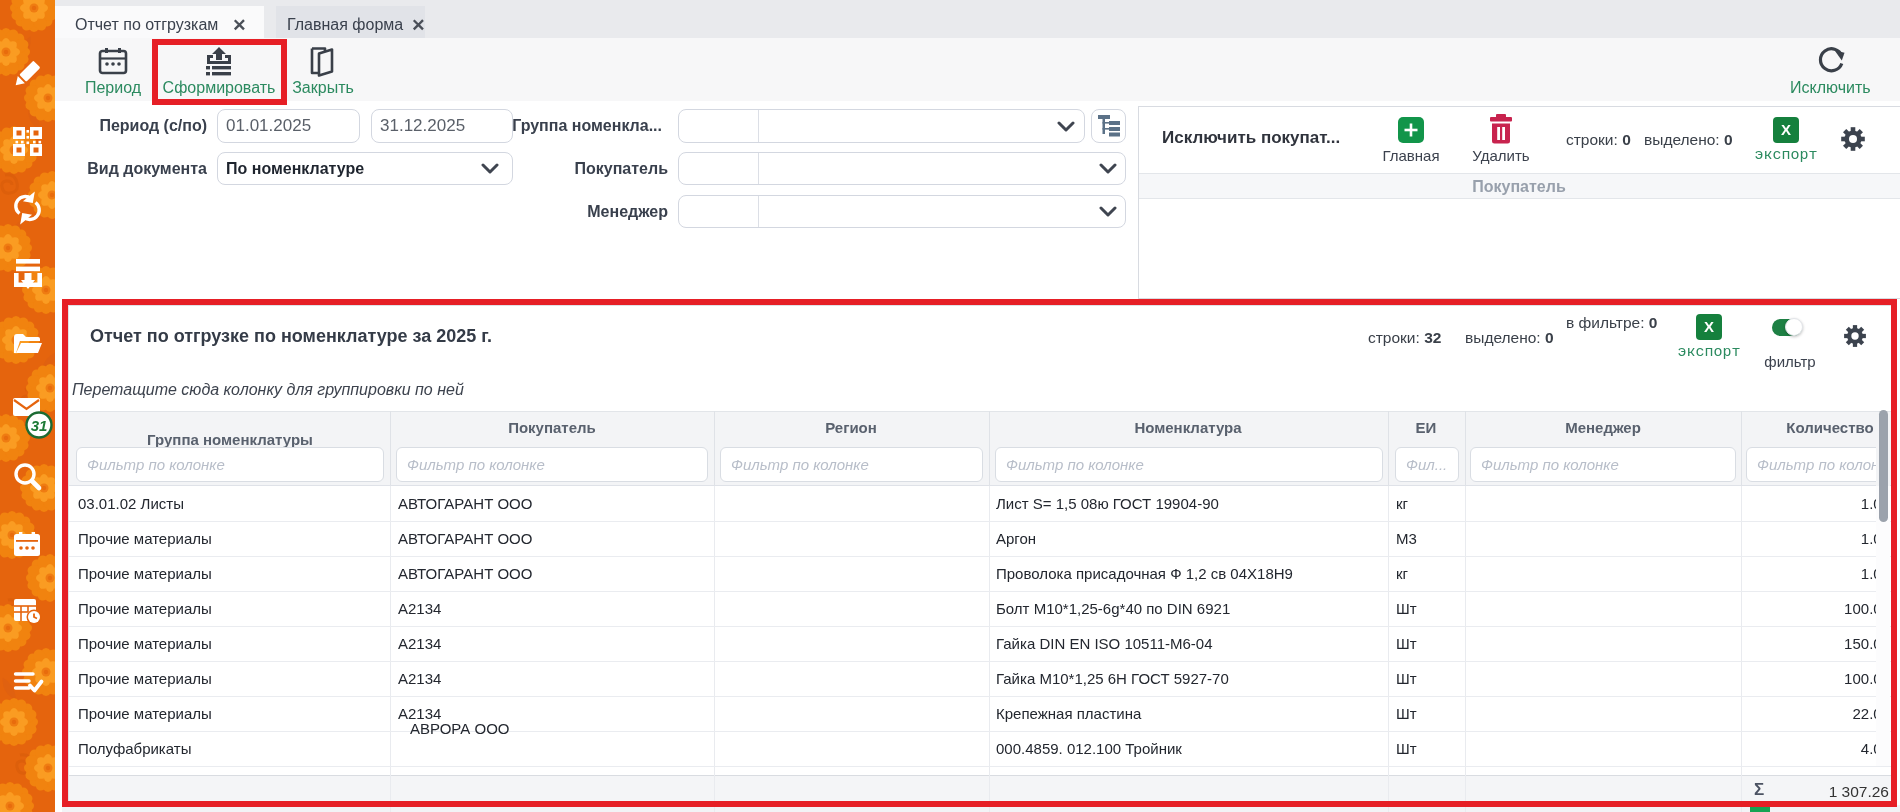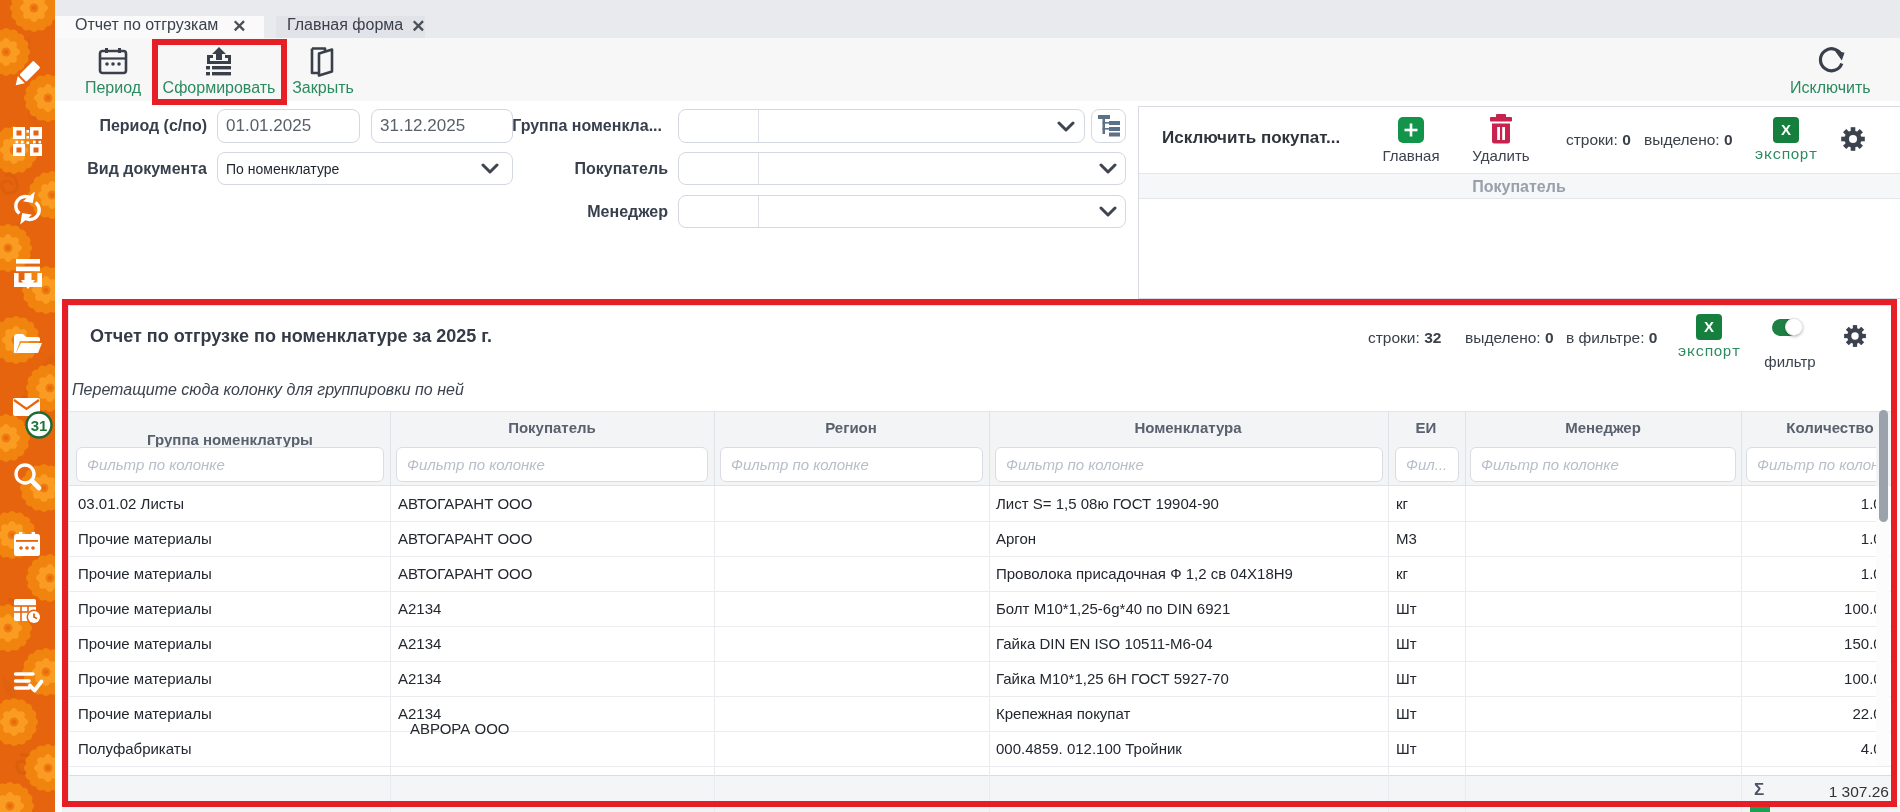--- a/index.html
+++ b/index.html
@@ -1,23 +1,23 @@
 <!DOCTYPE html>
 <html><head>
 <meta charset="utf-8">
 <style>
   * { margin:0; padding:0; box-sizing:border-box; }
   html,body { width:1900px; height:812px; overflow:hidden; background:#fff;
     font-family:"Liberation Sans", sans-serif; }
   .abs { position:absolute; }
   
-  #sidebar { left:0; top:0; width:55px; height:812px; background:#5eead4; overflow:hidden; }
+  #sidebar { left:0; top:0; width:55px; height:812px; background:#5eead4; overflow:hidden;font-style:italic; }
   
   #tabbar { left:55px; top:0; width:1845px; height:38px; background:#e9eaed; }
-  .tab { position:absolute; top:16px; height:38px; display:flex; align-items:flex-start;
+  .tab { position:absolute; top:6px; height:38px; display:flex; align-items:center;
          font-size:16px; color:#3a414d; white-space:nowrap; }
   .tab .x { font-weight:bold; color:#4a4f58; margin-left:14px; font-size:17px; }
   
   #toolbar { left:55px; top:38px; width:1845px; height:63px; background:#f7f7f8; }
   .tbtn { position:absolute; text-align:center; }
   .tbtn .lbl { font-size:16px; color:#2b8a5f; margin-top:2px; }
   
   .flabel { position:absolute; font-size:16px; font-weight:bold; color:#39404d;
             text-align:right; white-space:nowrap; }
   .finput { position:absolute; border:1px solid #d3d7e0; border-radius:8px; background:#fff;
@@ -275,21 +275,21 @@
     <div class="lbl">Исключить</div>
   </div>
 <div id="formarea" class="abs" style="left:55px;top:101px;width:1845px;height:711px;background:#fff;"></div>
 
 <div class="flabel" style="left:27px;top:117px;width:180px;">Период (с/по)</div>
 <div class="finput" style="left:217px;top:109px;width:143px;height:34px;">01.01.2025</div>
 <div class="finput" style="left:371px;top:109px;width:142px;height:34px;">31.12.2025</div>
 <div class="flabel" style="left:482px;top:117px;width:180px;">Группа номенкла...</div>
 
 <div class="flabel" style="left:27px;top:160px;width:180px;">Вид документа</div>
-<div class="finput" style="left:217px;top:152px;width:296px;height:33px;font-size:14px;color:#1e242e;">По номенклатуре</div>
+<div class="finput" style="left:217px;top:152px;width:296px;height:33px;font-size:16px;color:#1e242e;font-weight:bold;">По номенклатуре</div>
 <div class="flabel" style="left:488px;top:160px;width:180px;">Покупатель</div>
 
 <div class="flabel" style="left:488px;top:203px;width:180px;">Менеджер</div>
 
 <div class="finput" style="left:678px;top:109px;width:407px;height:34px;"></div>
 <div class="abs" style="left:758px;top:110px;width:1px;height:32px;background:#dcdfe6;"></div>
 <svg class="abs" style="left:1057px;top:121px;" width="18" height="11" viewBox="0 0 18 11">
     <path d="M 2 2 L 9 9 L 16 2" fill="none" stroke="#3f4550" stroke-width="3" stroke-linecap="round" stroke-linejoin="round"></path>
   </svg>
 <div class="finput" style="left:1091px;top:109px;width:35px;height:34px;"></div>
@@ -362,21 +362,21 @@
   <circle cx="13" cy="13" r="4" fill="#fff"></circle>
 </svg>
 <div class="abs" style="left:1139px;top:173px;width:765px;height:26px;background:#f6f7f9;border-top:1px solid #e3e6ea;border-bottom:1px solid #e3e6ea;"></div>
 <div class="abs" style="left:1139px;top:178px;width:760px;text-align:center;font-size:16px;font-weight:bold;color:#98a0ac;">Покупатель</div>
 
 <div id="mpanel" class="abs"></div>
 
 <div class="abs" style="left:90px;top:326px;font-size:18px;font-weight:bold;color:#343b47;">Отчет по отгрузке по номенклатуре за 2025 г.</div>
 <div class="cnt" style="left:1368px;top:329px;">строки: <b>32</b></div>
 <div class="cnt" style="left:1465px;top:329px;">выделено: <b>0</b></div>
-<div class="cnt" style="left:1566px;top:329px;">в фильтре: <b>0</b></div>
+<div class="cnt" style="left:1566px;top:314px;">в фильтре: <b>0</b></div>
 <div class="abs" style="left:1696px;top:314px;width:26px;height:26px;background:#15803d;border-radius:4px;color:#fff;font-weight:bold;font-size:15px;text-align:center;line-height:26px;">X</div>
 <div class="greenlbl" style="left:1669px;top:344px;width:80px;">экспорт</div>
 <div class="abs" style="left:1772px;top:319px;width:30px;height:17px;background:#1e8044;border-radius:9px;"></div>
 <div class="abs" style="left:1785px;top:318px;width:18px;height:18px;background:#fff;border-radius:50%;border:1px solid #e2e5e9;box-shadow:0 1px 3px rgba(0,0,0,0.25);"></div>
 <div class="darklbl" style="left:1750px;top:344px;width:80px;margin-top:9px;">фильтр</div>
 <svg class="abs" style="left:1843px;top:324px;" width="24" height="24" viewBox="0 0 26 26">
   <g fill="#3c434e">
     <circle cx="13" cy="13" r="8.6"></circle>
     <rect x="10.7" y="1.2" width="4.6" height="5"></rect>
     <rect x="10.7" y="19.8" width="4.6" height="5"></rect>
@@ -452,21 +452,21 @@
 <div class="cell" style="right:10px;top:626px;width:140px;height:35px;line-height:35px;text-align:right;">150.00</div>
 <div class="rowline" style="left:69px;top:661px;width:1823px;"></div>
 <div class="cell" style="left:78px;top:661px;width:286px;height:35px;line-height:35px;">Прочие материалы</div>
 <div class="cell" style="left:398px;top:661px;width:306px;height:35px;line-height:35px;">А2134</div>
 <div class="cell" style="left:996px;top:661px;width:386px;height:35px;line-height:35px;">Гайка М10*1,25 6Н ГОСТ 5927-70</div>
 <div class="cell" style="left:1396px;top:661px;width:64px;height:35px;line-height:35px;">Шт</div>
 <div class="cell" style="right:10px;top:661px;width:140px;height:35px;line-height:35px;text-align:right;">100.00</div>
 <div class="rowline" style="left:69px;top:696px;width:1823px;"></div>
 <div class="cell" style="left:78px;top:696px;width:286px;height:35px;line-height:35px;">Прочие материалы</div>
 <div class="cell" style="left:398px;top:696px;width:306px;height:35px;line-height:35px;">А2134</div>
-<div class="cell" style="left:996px;top:696px;width:386px;height:35px;line-height:35px;">Крепежная покупат</div>
+<div class="cell" style="left:996px;top:696px;width:386px;height:35px;line-height:35px;">Крепежная пластина</div>
 <div class="cell" style="left:1396px;top:696px;width:64px;height:35px;line-height:35px;">Шт</div>
 <div class="cell" style="right:10px;top:696px;width:140px;height:35px;line-height:35px;text-align:right;">22.00</div>
 <div class="rowline" style="left:69px;top:731px;width:1823px;"></div>
 <div class="cell" style="left:78px;top:731px;width:286px;height:35px;line-height:35px;">Полуфабрикаты</div>
 <div class="cell" style="left:398px;top:711px;width:306px;height:35px;line-height:35px;margin-left:12px;">АВРОРА ООО</div>
 <div class="cell" style="left:996px;top:731px;width:386px;height:35px;line-height:35px;">000.4859. 012.100 Тройник</div>
 <div class="cell" style="left:1396px;top:731px;width:64px;height:35px;line-height:35px;">Шт</div>
 <div class="cell" style="right:10px;top:731px;width:140px;height:35px;line-height:35px;text-align:right;">4.00</div>
 <div class="rowline" style="left:69px;top:766px;width:1823px;"></div>
 <div class="abs" style="left:1754px;top:780px;font-size:17px;font-weight:bold;color:#4c5363;">Σ</div>

